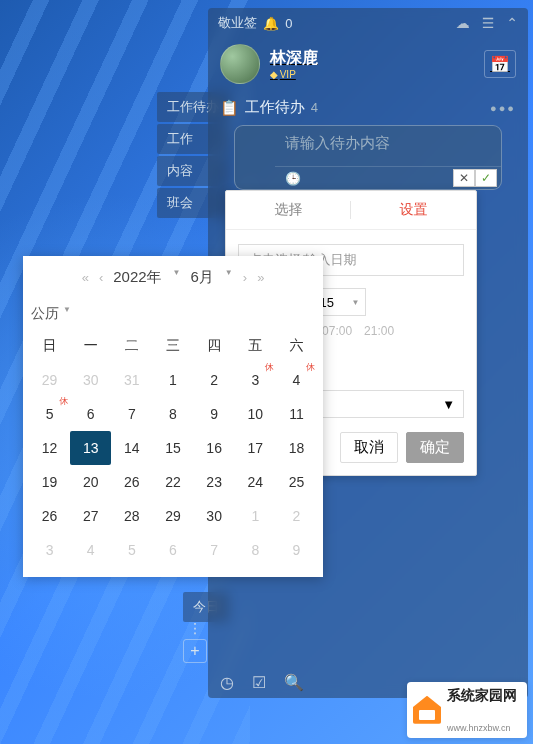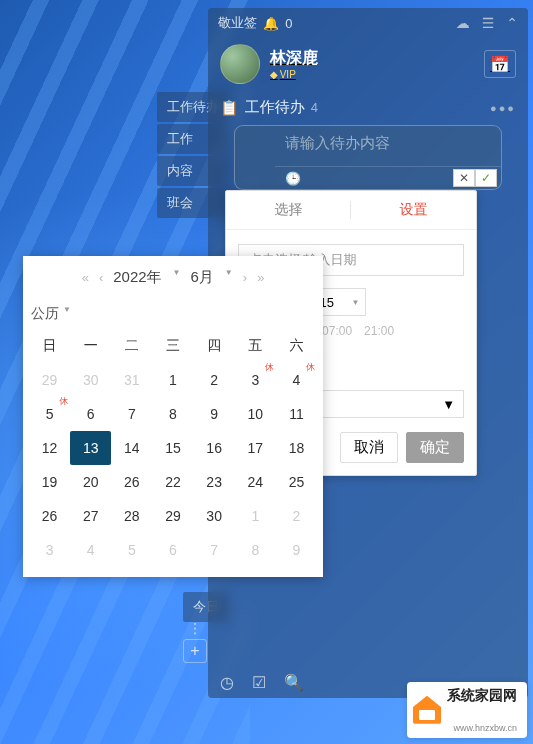--- a/index.html
+++ b/index.html
@@ -421,21 +421,21 @@
       clip-path: polygon(50% 0, 100% 40%, 100% 100%, 0 100%, 0 40%);
       border-radius:2px;
     }
     .wm-icon::after{
       content:"";
       position:absolute;
       left:6px;top:14px;width:16px;height:10px;
       background:#fff;
       border-radius:1px;
     }
-    .wm-text { display:flex;flex-direction:column;line-height:1.15;align-items:flex-end;}
+    .wm-text { display:flex;flex-direction:column;line-height:1.15;}
     .wm-title { font-size:14px;font-weight:bold;color:#222;}
     .wm-sub { font-size:9px;color:#888;margin-top:20px;}
   </style>
 </head>
 <body>
 
 <div class="bg-rays"></div>
 
 <div class="sidebar-tabs">
   <div class="side-tab">工作待办</div>

